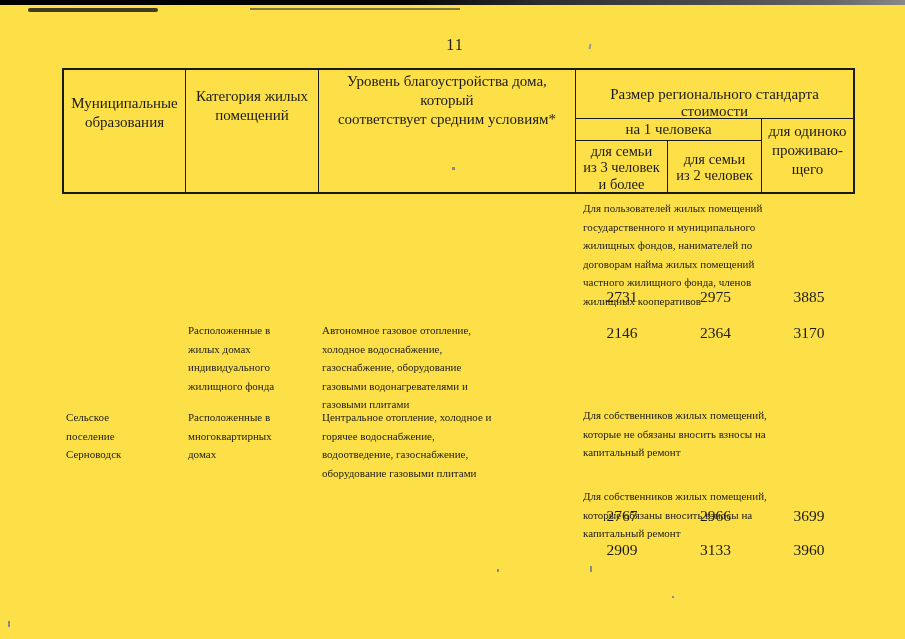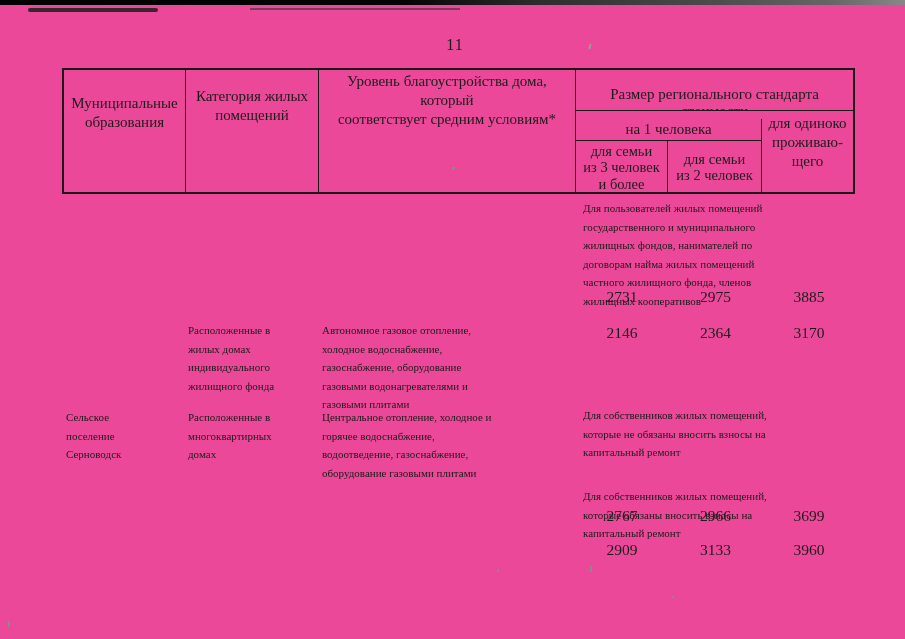--- a/index.html
+++ b/index.html
@@ -1,19 +1,19 @@
 <!DOCTYPE html>
 <html><head>
 <meta charset="utf-8">
 <style>
   html,body { margin:0; padding:0; }
   .page {
     position:relative;
     width:905px; height:639px;
-    background:#ec4899;
+    background:#fde047;
     font-family:"Liberation Serif","DejaVu Serif",serif;
     color:#1b1b1b;
     overflow:hidden;
   }
   .pre { white-space:pre-line; }
 
   
   .topbar {
     position:absolute; left:0; top:3; width:905px; height:5px;
     background:linear-gradient(90deg,#000 0%,#050505 45%,#2e2e2e 60%,#4a4a4a 78%,#666 92%,#888 100%);
@@ -45,21 +45,21 @@
     font-size:15px; line-height:19px; text-align:center;
   }
   .thead * { box-sizing:border-box; }
   .th { overflow:hidden; }
   .hc1 { width:122px; border-right:1.5px solid #1a1a1a; padding-top:24px; }
   .hc2 { width:133px; border-right:1.5px solid #1a1a1a; padding-top:17px; }
   .hc3 { width:257px; border-right:1.5px solid #1a1a1a; padding-top:2px; }
   .hc4 { width:277px; display:flex; flex-direction:column; }
   .hgroup { height:51px; border-bottom:1.5px solid #1a1a1a; padding-top:8px; line-height:17px;margin-top:8px; }
   .hc4-bottom { flex:1; display:flex; }
-  .hc4-left { width:186px; border-right:1.5px solid #1a1a1a; display:flex; flex-direction:column;margin-top:8px; }
+  .hc4-left { width:186px; border-right:1.5px solid #1a1a1a; display:flex; flex-direction:column; }
   .hperson { height:22px; border-bottom:1.5px solid #1a1a1a; line-height:21px; }
   .hsubrow { flex:1; display:flex; }
   .hf3 { width:92px; border-right:1.5px solid #1a1a1a; font-size:14.5px; line-height:16.5px; padding-top:2px; }
   .hf2 { flex:1; font-size:14.5px; line-height:16.5px; padding-top:10px; }
   .hsingle { flex:1; padding-top:3px; line-height:19px; }
 
   
   .tcell {
     position:absolute; font-size:11px; line-height:18.5px;
   }

